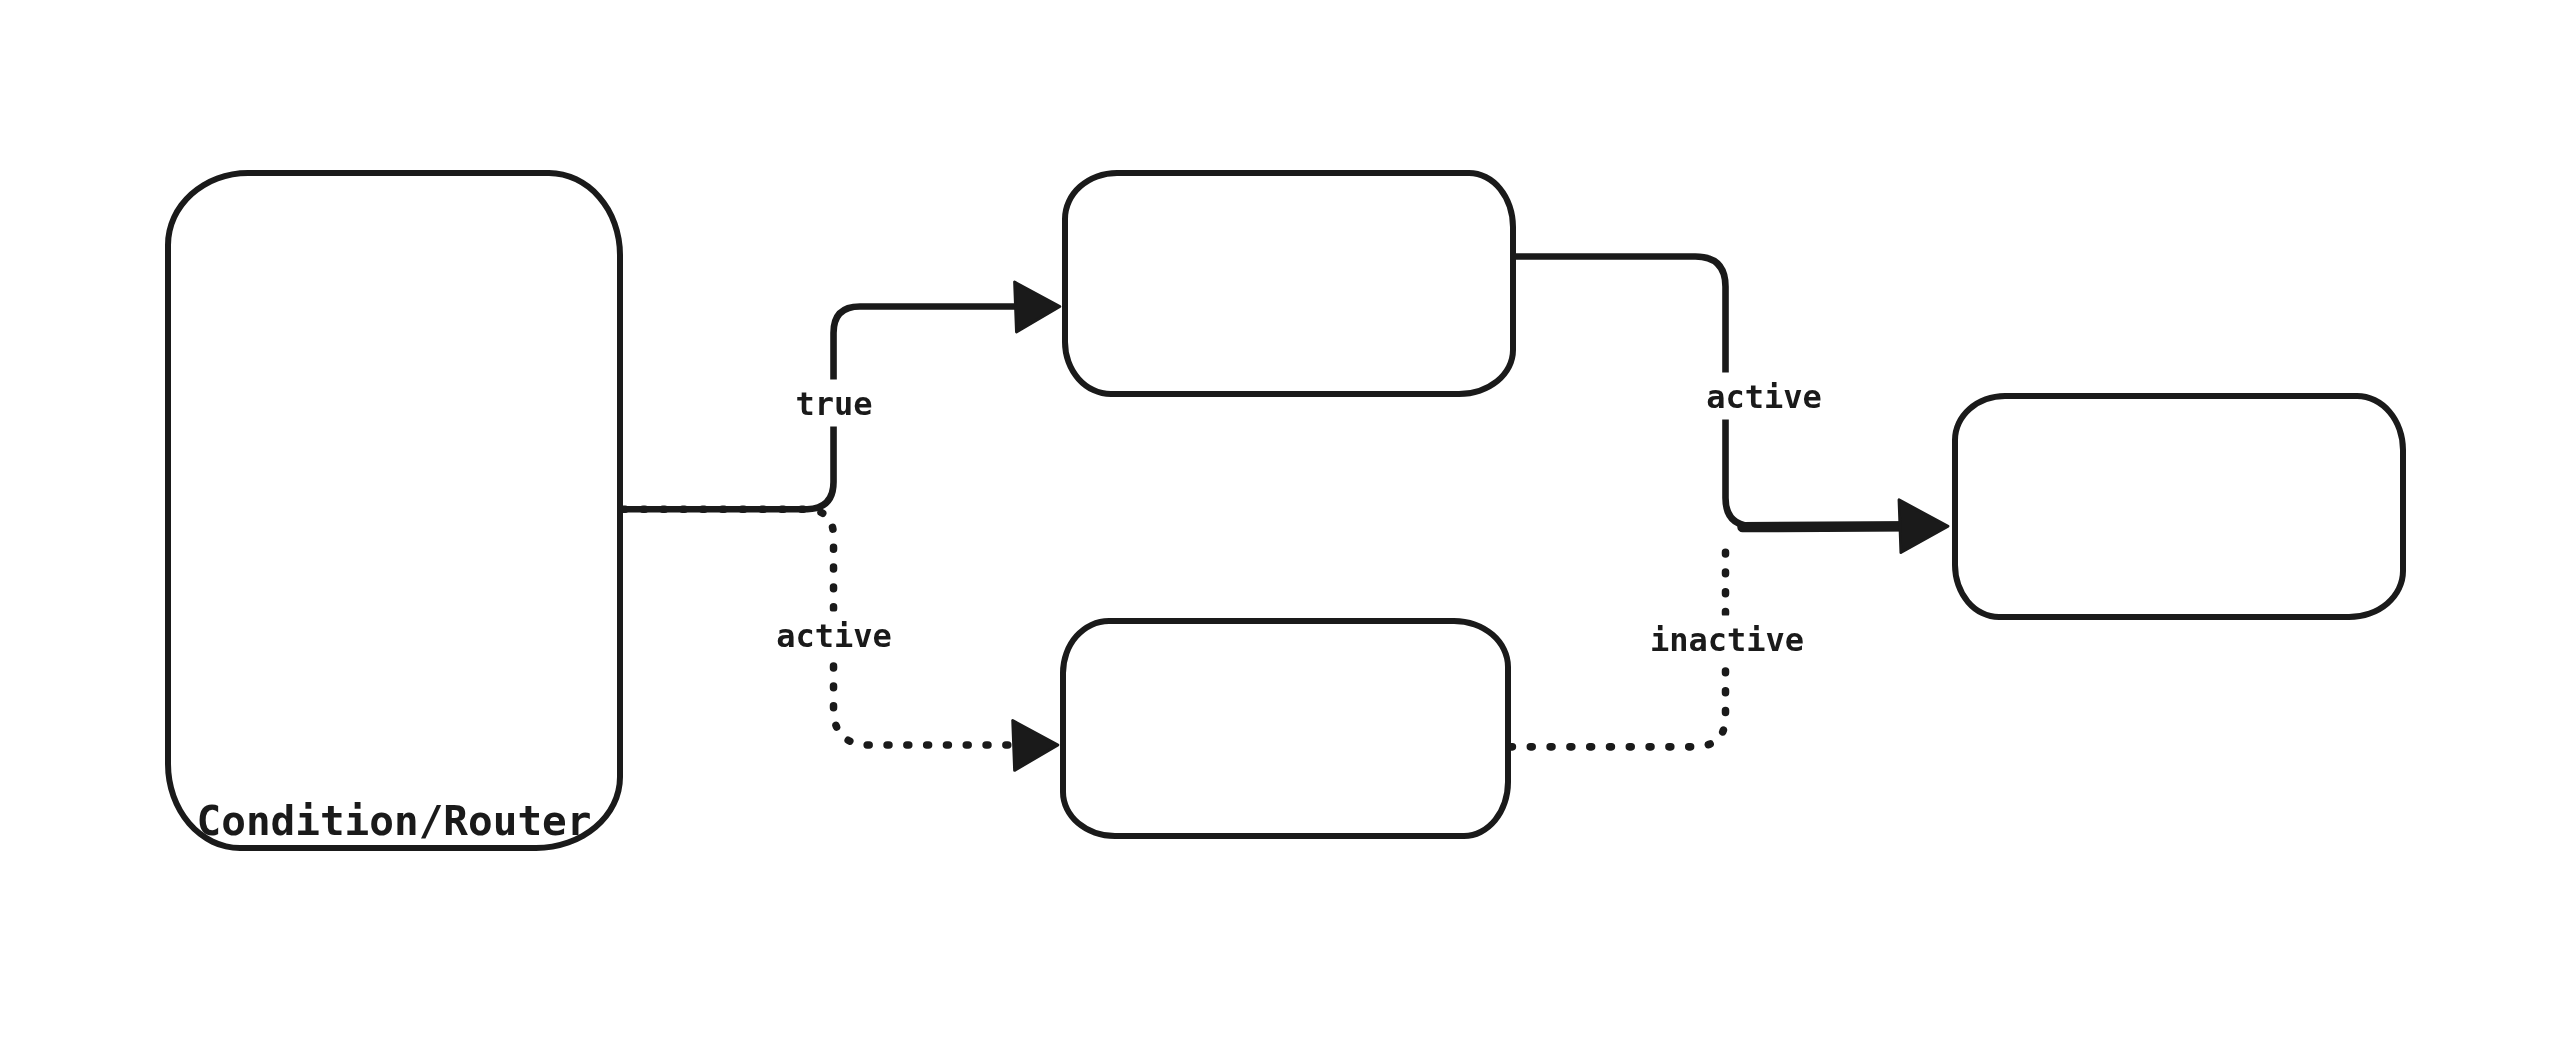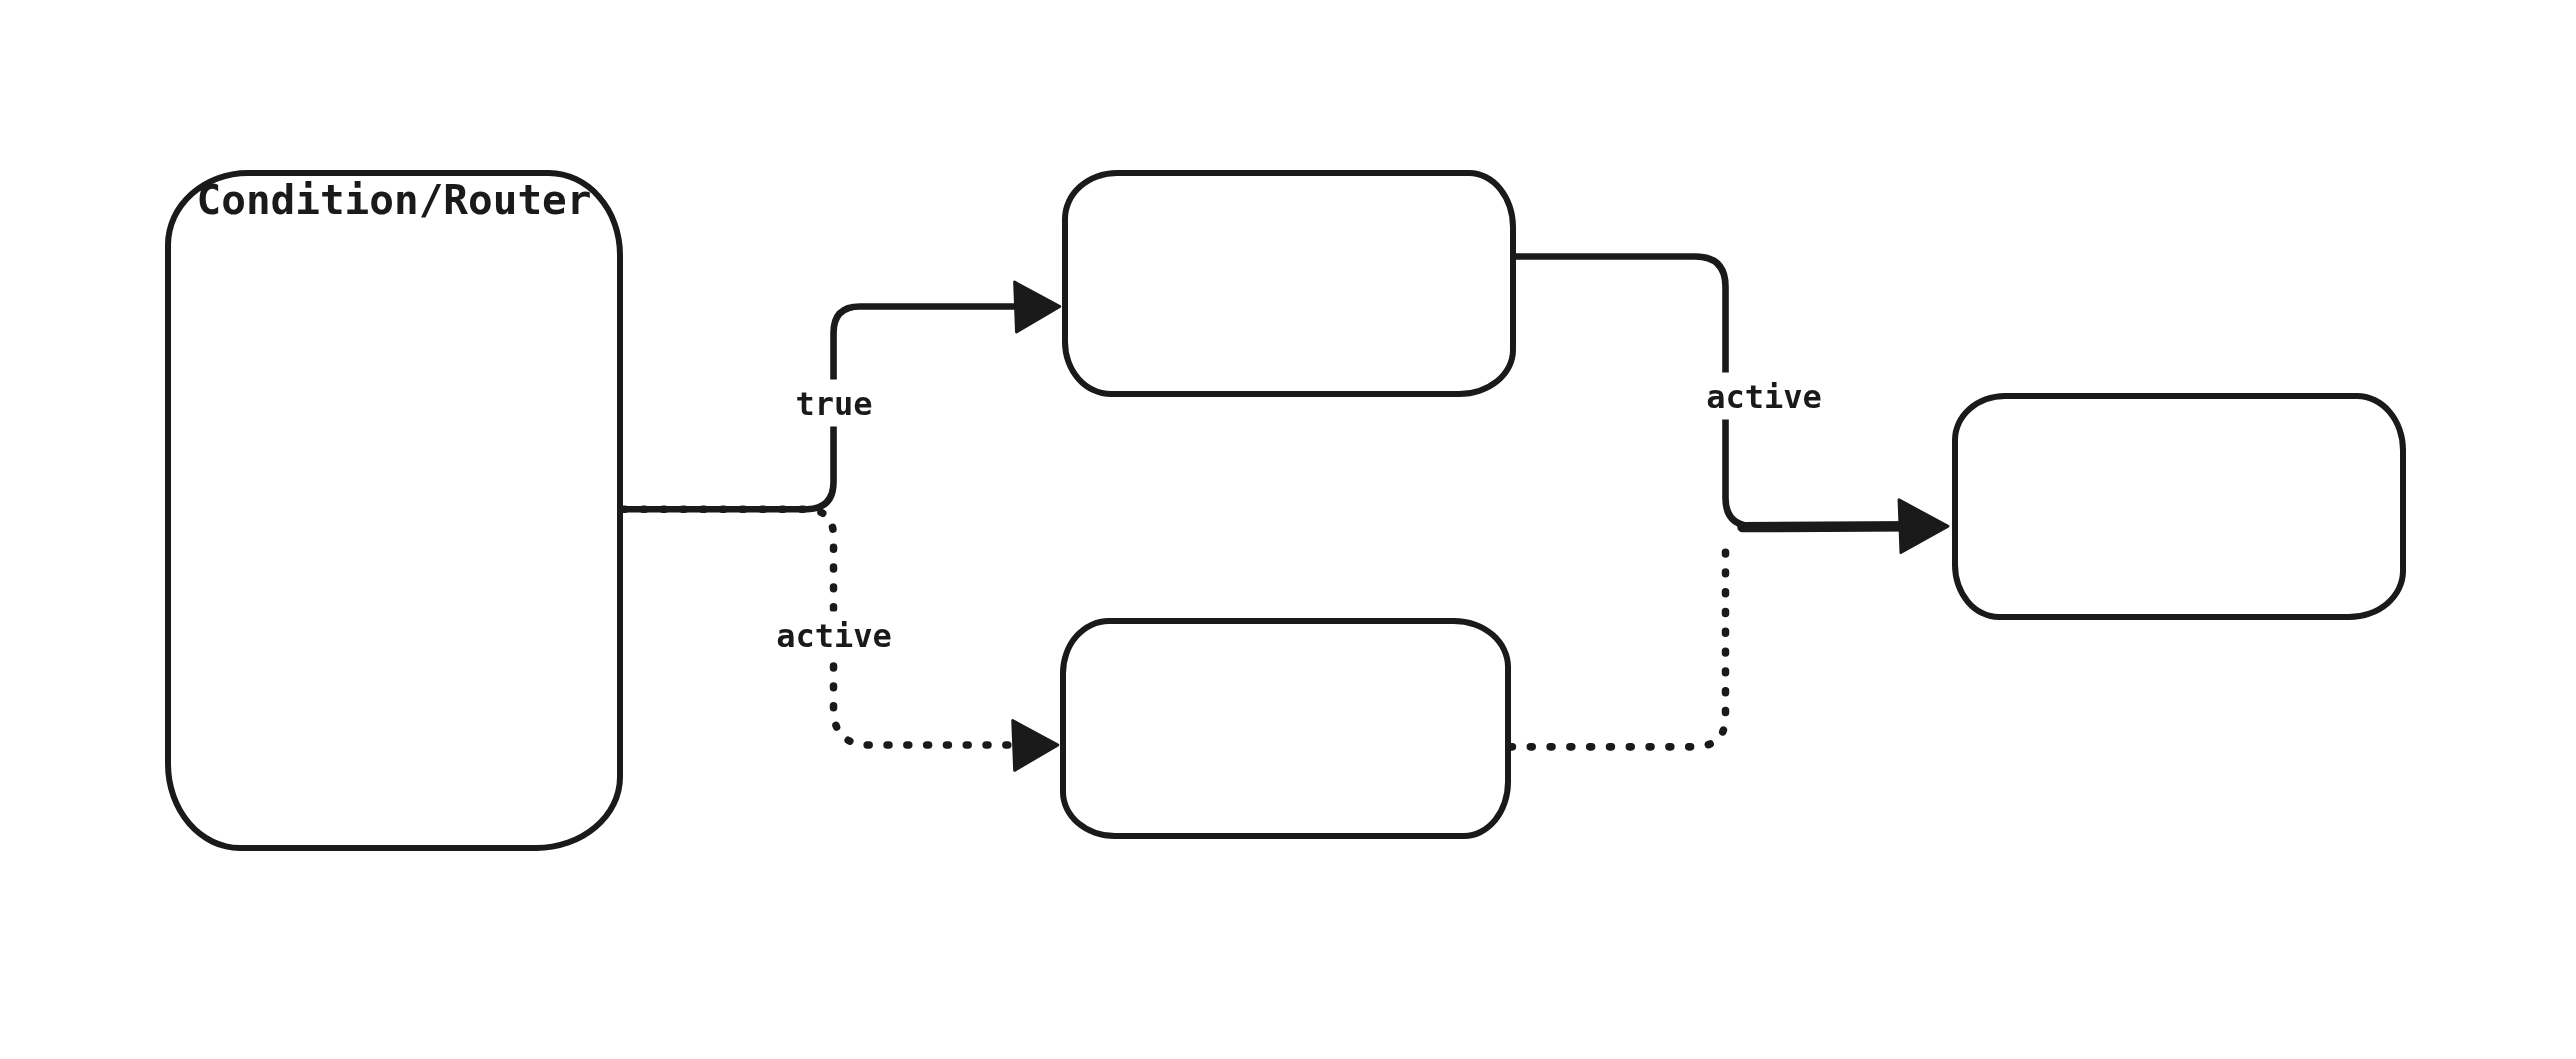--- a/index.html
+++ b/index.html
@@ -48,21 +48,21 @@
     stroke: #1a1a1a;
     stroke-width: 3;
     stroke-linejoin: round;
   }
   .node {
     position: absolute;
     box-sizing: border-box;
     background: #ffffff;
     border: 6.6px solid #1a1a1a;
     display: flex;
-    align-items: flex-start;
+    align-items: flex-end;
     justify-content: center;
     font-size: 41px;
     font-weight: bold;
     letter-spacing: 0px;
     white-space: nowrap;
   }
   #node-condition {
     left: 165px; top: 170px;
     width: 458px; height: 681px;
     border-radius: 83px 74px 87px 75px / 75px 85px 74px 87px;
@@ -132,15 +132,16 @@
   <div class="node" id="node-final">
     <span></span>
   </div>
 
   <div class="edge-label" id="label-true">true</div>
 
   <div class="edge-label" id="label-false">active</div>
 
   <div class="edge-label" id="label-active">active</div>
 
+  <div class="edge-label" id="label-inactive">inactive</div>
 
 </div>
 
 
 </body></html>

